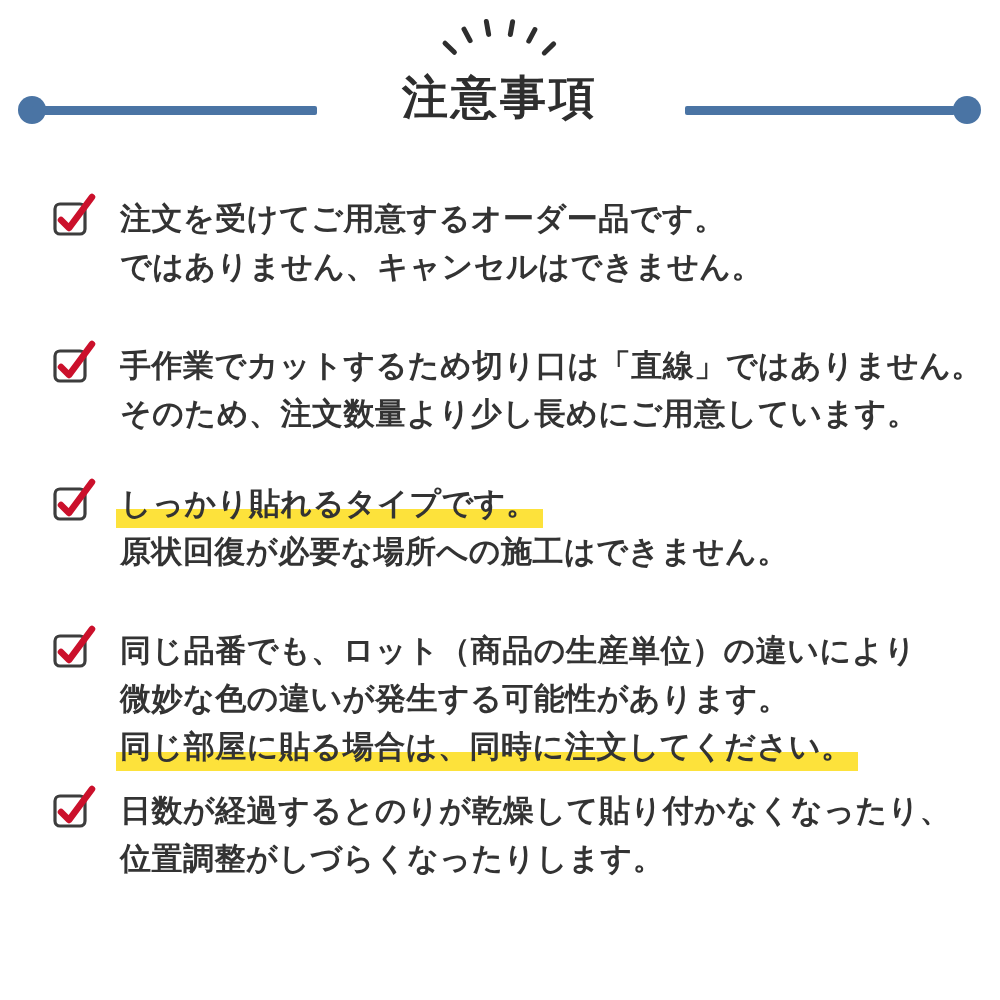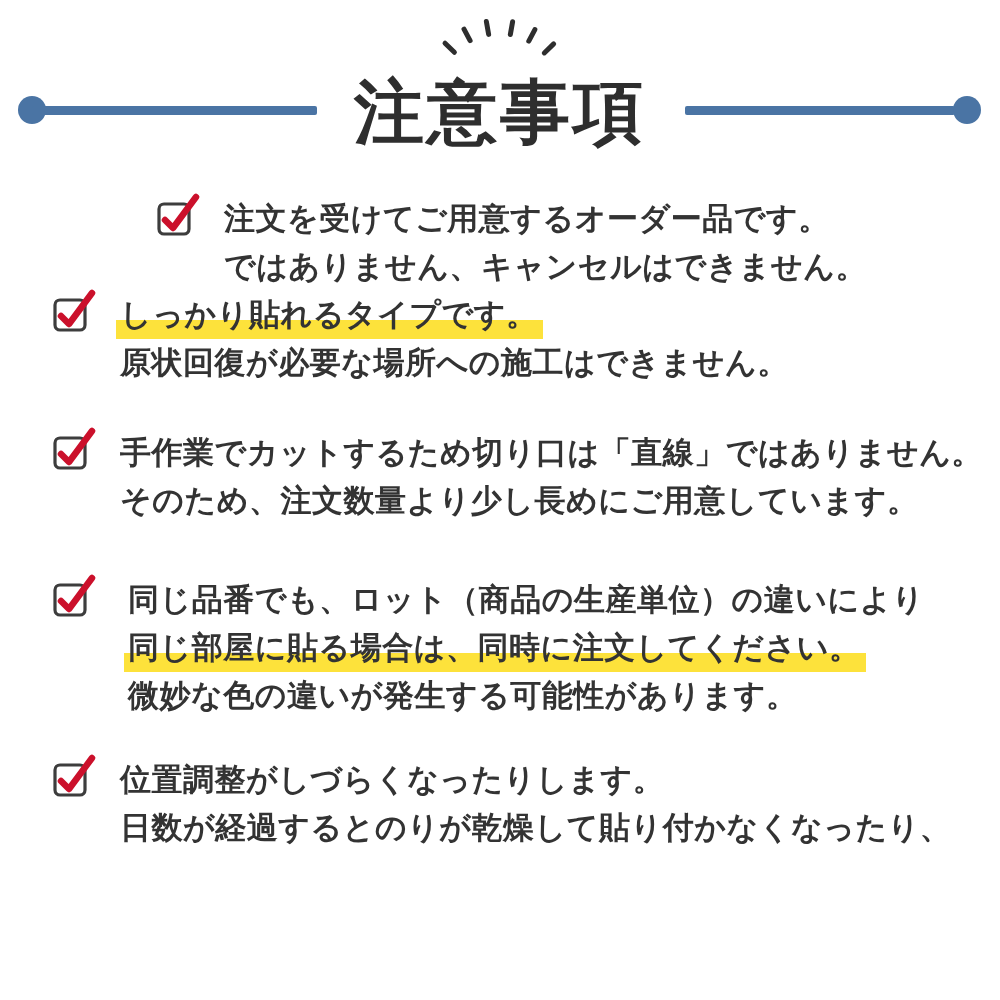--- a/index.html
+++ b/index.html
@@ -35,45 +35,45 @@
   .burst i:nth-child(2){transform:rotate(-28deg);}
   .burst i:nth-child(3){transform:rotate(-10deg);}
   .burst i:nth-child(4){transform:rotate(10deg);}
   .burst i:nth-child(5){transform:rotate(28deg);}
   .burst i:nth-child(6){transform:rotate(46deg);}
 
   
   .page-title{
     position:absolute;top:70px;left:0;width:1000px;
     margin:0;text-align:center;
-    font-size:70px;line-height:1.2;font-weight:900;
+    font-size:46px;line-height:1.2;font-weight:900;
     letter-spacing:3px;color:var(--title-ink);
   }
   .dot{
     position:absolute;top:96px;width:28px;height:28px;border-radius:50%;
     background:var(--blue);
   }
   .dot-left{left:18px;}
   .dot-right{left:953px;}
   .rule{
     position:absolute;top:106px;height:9px;border-radius:2px;
     background:var(--blue);
   }
   .rule-left{left:32px;width:285px;}
   .rule-right{left:685px;width:270px;}
 
   
   .list{
     position:absolute;left:51px;top:195px;width:920px;
   }
   .item{display:flex;align-items:flex-start;}
-  .item:nth-child(1){justify-content:center;}
+  .item:nth-child(1){margin-bottom:51px;}
   .item:nth-child(2){margin-bottom:42px;}
   .item:nth-child(3){margin-bottom:51px;}
-  .item:nth-child(4){margin-bottom:36px;gap:8px;}
+  .item:nth-child(4){margin-bottom:16px;}
   .check{flex:0 0 46px;margin-top:-3px;}
   .check svg{display:block;}
   .check rect{fill:none;stroke:var(--box-stroke);stroke-width:3.2;}
   .check path{fill:none;stroke:var(--red);stroke-width:6.5;
               stroke-linecap:round;stroke-linejoin:round;}
   .lines{
     margin-left:23px;
     font-size:31px;line-height:48px;font-weight:800;
     color:var(--ink);letter-spacing:0.5px;white-space:nowrap;
   }
@@ -119,59 +119,59 @@
     </div>
 
     <div class="item">
       <span class="check">
         <svg viewBox="0 0 46 46" width="46" height="46" aria-hidden="true">
           <rect x="4" y="12" width="30" height="30" rx="5"></rect>
           <path d="M10 28 L18 36 L41 5"></path>
         </svg>
       </span>
       <div class="lines">
+          <div class="line">手作業でカットするため切り口は「直線」ではありません。</div>
+          <div class="line">そのため、注文数量より少し長めにご用意しています。</div>
+        </div>
+    </div>
+
+    <div class="item">
+      <span class="check">
+        <svg viewBox="0 0 46 46" width="46" height="46" aria-hidden="true">
+          <rect x="4" y="12" width="30" height="30" rx="5"></rect>
+          <path d="M10 28 L18 36 L41 5"></path>
+        </svg>
+      </span>
+      <div class="lines">
           <div class="line"><span class="hl">しっかり貼れるタイプです。</span></div>
           <div class="line">原状回復が必要な場所への施工はできません。</div>
         </div>
     </div>
 
     <div class="item">
       <span class="check">
         <svg viewBox="0 0 46 46" width="46" height="46" aria-hidden="true">
           <rect x="4" y="12" width="30" height="30" rx="5"></rect>
           <path d="M10 28 L18 36 L41 5"></path>
         </svg>
       </span>
       <div class="lines">
-          <div class="line">手作業でカットするため切り口は「直線」ではありません。</div>
-          <div class="line">そのため、注文数量より少し長めにご用意しています。</div>
+          <div class="line">同じ品番でも、ロット（商品の生産単位）の違いにより</div>
+          <div class="line">微妙な色の違いが発生する可能性があります。</div>
+          <div class="line"><span class="hl">同じ部屋に貼る場合は、同時に注文してください。</span></div>
         </div>
     </div>
 
     <div class="item">
       <span class="check">
         <svg viewBox="0 0 46 46" width="46" height="46" aria-hidden="true">
           <rect x="4" y="12" width="30" height="30" rx="5"></rect>
           <path d="M10 28 L18 36 L41 5"></path>
         </svg>
       </span>
       <div class="lines">
-          <div class="line">同じ品番でも、ロット（商品の生産単位）の違いにより</div>
-          <div class="line"><span class="hl">同じ部屋に貼る場合は、同時に注文してください。</span></div>
-          <div class="line">微妙な色の違いが発生する可能性があります。</div>
-        </div>
-    </div>
-
-    <div class="item">
-      <span class="check">
-        <svg viewBox="0 0 46 46" width="46" height="46" aria-hidden="true">
-          <rect x="4" y="12" width="30" height="30" rx="5"></rect>
-          <path d="M10 28 L18 36 L41 5"></path>
-        </svg>
-      </span>
-      <div class="lines">
+          <div class="line">日数が経過するとのりが乾燥して貼り付かなくなったり、</div>
           <div class="line">位置調整がしづらくなったりします。</div>
-          <div class="line">日数が経過するとのりが乾燥して貼り付かなくなったり、</div>
         </div>
     </div>
   </div>
 
 </div>
 
 </body></html>

